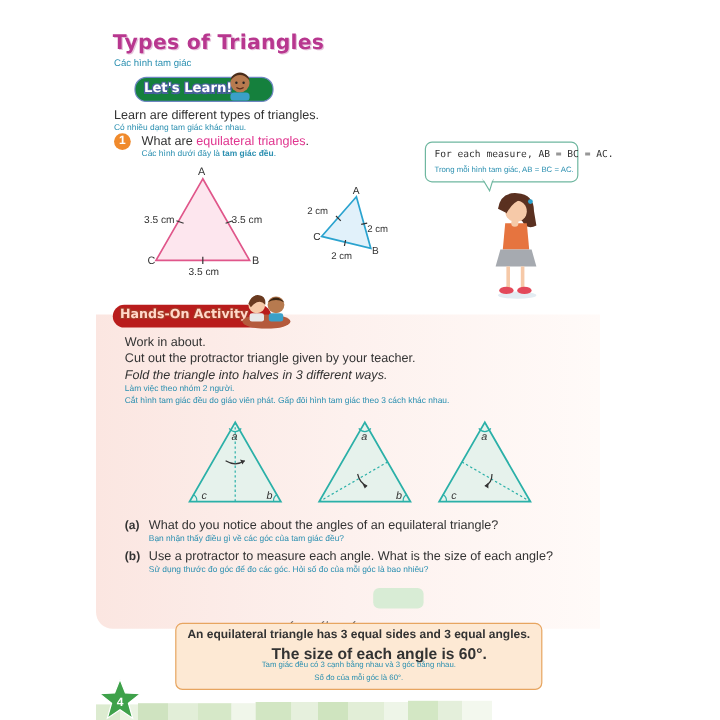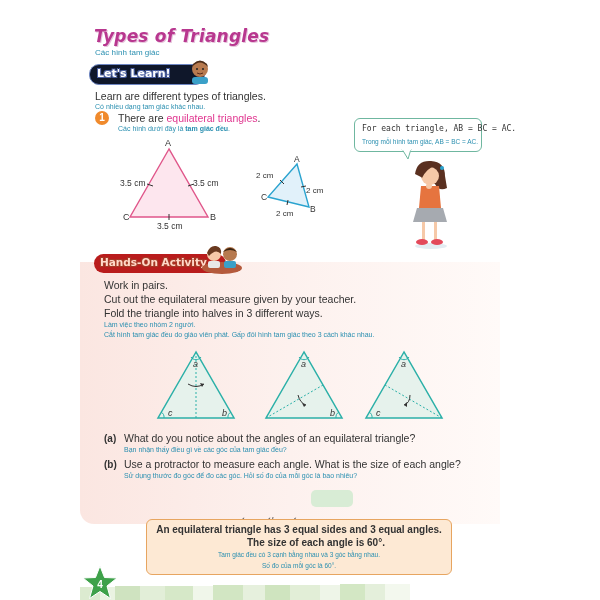--- a/index.html
+++ b/index.html
@@ -1,43 +1,43 @@
 <!DOCTYPE html>
 <html><head>
 <meta charset="utf-8">
 <style>
   html, body { margin:0; padding:0; background:#ffffff; }
   body { width:600px; height:600px; position:relative; overflow:hidden; font-family:"Liberation Sans", sans-serif; color:#333; }
   .abs { position:absolute; }
-  .title { left:94px; top:26px; font-family:"DejaVu Sans", sans-serif; font-weight:bold; font-style:italic; font-size:17px; color:#b8378f; text-shadow:1px 1px 0 #e6c4db; letter-spacing:0.2px; }
+  .title { left:94px; top:26px; font-family:"DejaVu Sans", sans-serif; font-weight:bold; font-size:17px; color:#b8378f; text-shadow:1px 1px 0 #e6c4db; letter-spacing:0.2px; }
   .subtitle { left:95px; top:48px; font-size:8px; color:#2a8fb0; }
   .vi { color:#2a8fb0; font-size:7px; }
   .en { color:#333; font-size:10.5px; }
 
-  .learn-badge { left:89px; top:64px; width:114px; height:19px; background:#0f172a; border-radius:10px; border:1px solid #6e86c2; }
+  .learn-badge { left:112px; top:64px; width:114px; height:19px; background:#15803d; border-radius:10px; border:1px solid #6e86c2; }
   .learn-badge span { position:absolute; left:7px; top:2px; font-family:"DejaVu Sans", sans-serif; font-weight:bold; font-size:11px; color:#fff; text-shadow:1px 1px 0 #4a5fa0, -1px -1px 0 #4a5fa0, 1px -1px 0 #4a5fa0, -1px 1px 0 #4a5fa0; }
   .boy-avatar { left:188px; top:58px; width:24px; height:26px; }
 
   .num-circle { left:95px; top:111px; width:14px; height:14px; border-radius:50%; background:#f08a2c; color:#fff; font-weight:bold; font-size:10px; text-align:center; line-height:14px; }
 
   .bubble { left:354px; top:118px; width:126px; height:32px; border:1px solid #6fb7a0; border-radius:6px; background:#fff; }
   .bubble .l1 { position:absolute; left:7px; top:5px; font-family:"DejaVu Sans Mono", monospace; font-size:8px; color:#333; white-space:nowrap; }
   .bubble .l2 { position:absolute; left:7px; top:19px; font-size:6.5px; color:#2a8fb0; white-space:nowrap; }
 
   .activity-panel { left:80px; top:262px; width:420px; height:262px; background:linear-gradient(90deg,#fbe6e1 0%, #fdf1ee 50%, #fffaf8 100%); border-radius:0 0 0 14px; }
   .activity-badge { left:94px; top:254px; width:132px; height:19px; background:#b91c1c; border-radius:10px; }
   .activity-badge span { position:absolute; left:6px; top:2px; font-family:"DejaVu Sans", sans-serif; font-weight:bold; font-size:10.5px; color:#ffd9c9; text-shadow:1px 1px 0 #a63a27, -1px -1px 0 #a63a27, 1px -1px 0 #a63a27, -1px 1px 0 #a63a27; }
   .kids-avatar { left:200px; top:244px; width:44px; height:30px; }
 
   .q-label { font-weight:bold; font-size:10px; color:#333; }
   .answer-box { left:311px; top:490px; width:42px; height:17px; background:#d8ecd5; border-radius:5px; }
 
   .summary { left:146px; top:519px; width:304px; height:54px; background:#fde9d4; border:1px solid #e7a560; border-radius:6px; text-align:center; }
   .summary .s1 { position:absolute; left:0; right:0; top:4px; font-weight:bold; font-size:10px; color:#333; }
-  .summary .s2 { position:absolute; left:0; right:0; top:17px; font-weight:bold; font-size:10px; color:#333;margin-left:34px; }
+  .summary .s2 { position:absolute; left:0; right:0; top:17px; font-weight:bold; font-size:13px; color:#333;margin-left:34px; }
   .summary .s3 { position:absolute; left:0; right:0; top:31px; font-size:6.5px; color:#2a8fb0; }
   .summary .s4 { position:absolute; left:0; right:0; top:42px; font-size:6.5px; color:#2a8fb0; }
 
   .stripes { left:80px; top:583px; width:420px; height:17px; }
   .star { left:82px; top:565px; width:36px; height:35px; }
 </style>
 </head>
 <body>
 
 <div class="abs title">Types of Triangles</div>
@@ -53,21 +53,21 @@
     <circle cx="15" cy="11" r="1" fill="#222"></circle>
   <path d="M9 15 Q12 17 15 15" stroke="#5a2a1a" fill="none" stroke-width="1"></path>
   <rect x="4" y="19" width="16" height="7" rx="3" fill="#3aa0c8"></rect>
 </svg>
 
 <div class="abs en" style="left:95px;top:90px;">Learn are different types of triangles.</div>
 <div class="abs vi" style="left:95px;top:103px;">Có nhiều dạng tam giác khác nhau.</div>
 
 <div class="abs num-circle">1</div>
 <div class="abs en" style="left:118px;top:112px;white-space:nowrap;">
-  <span>There are </span><span style="color:#e0358f;font-weight:normal;">equilateral triangles</span><span>.</span>
+  <span>What are </span><span style="color:#e0358f;font-weight:normal;">equilateral triangles</span><span>.</span>
 </div>
 <div class="abs vi" style="left:118px;top:125px;white-space:nowrap;">
   <span>Các hình dưới đây là </span><span style="font-weight:bold;">tam giác đều</span><span>.</span>
 </div>
 
 <svg class="abs" style="left:90px;top:130px;" width="150" height="100">
   <polygon points="79,19 40,87 118,87" fill="#fde6ee" stroke="#e0568a" stroke-width="1.4"></polygon>
   <line x1="57" y1="54" x2="63" y2="56" stroke="#333" stroke-width="1"></line>
   <line x1="98" y1="56" x2="104" y2="54" stroke="#333" stroke-width="1"></line>
   <line x1="79" y1="84" x2="79" y2="90" stroke="#333" stroke-width="1"></line>
@@ -86,21 +86,21 @@
   <line x1="43" y1="50" x2="42" y2="55" stroke="#333" stroke-width="1"></line>
   <text x="49" y="12" font-size="8.5" fill="#333" font-family="Liberation Sans, sans-serif">A</text>
   <text x="65" y="62" font-size="8.5" fill="#333" font-family="Liberation Sans, sans-serif">B</text>
   <text x="16" y="50" font-size="8.5" fill="#333" font-family="Liberation Sans, sans-serif">C</text>
   <text x="11" y="28" font-size="8" fill="#333" font-family="Liberation Sans, sans-serif">2 cm</text>
   <text x="61" y="43" font-size="8" fill="#333" font-family="Liberation Sans, sans-serif">2 cm</text>
   <text x="31" y="66" font-size="8" fill="#333" font-family="Liberation Sans, sans-serif">2 cm</text>
 </svg>
 
 <div class="abs bubble">
-  <div class="l1">For each triangle, AB = BC = AC.</div>
+  <div class="l1">For each measure, AB = BC = AC.</div>
   <div class="l2">Trong mỗi hình tam giác, AB = BC = AC.</div>
 </div>
 <svg class="abs" style="left:400px;top:149px;" width="16" height="12">
   <path d="M2 0 L8 10 L11 0" fill="#fff" stroke="#6fb7a0" stroke-width="1"></path>
   <line x1="2" y1="0.5" x2="11" y2="0.5" stroke="#fff" stroke-width="2"></line>
 </svg>
 
 <svg class="abs" style="left:405px;top:158px;" width="50" height="95">
   <ellipse cx="26" cy="88" rx="16" ry="3" fill="#e3ecf2"></ellipse>
   <path d="M10 16 Q12 2 26 3 Q40 4 40 18 L42 30 Q34 34 30 26 Z" fill="#5a3020"></path>
@@ -123,23 +123,23 @@
 <svg class="abs kids-avatar" viewBox="0 0 44 30">
   <ellipse cx="22" cy="24" rx="20" ry="6" fill="#b45a3c"></ellipse>
   <circle cx="14" cy="10" r="7" fill="#f6c9a8"></circle>
   <path d="M7 9 Q10 1 16 2 Q22 3 21 10 Q16 4 9 12 Z" fill="#6a3a20"></path>
   <circle cx="30" cy="10" r="7" fill="#b77a4f"></circle>
   <path d="M23 8 Q30 0 37 8 Q30 4 23 8 Z" fill="#3a2412"></path>
   <rect x="8" y="17" width="12" height="7" rx="2" fill="#e8e8e8"></rect>
   <rect x="24" y="17" width="12" height="7" rx="2" fill="#3aa0c8"></rect>
 </svg>
 
-<div class="abs en" style="left:104px;top:279px;">Work in pairs.</div>
-<div class="abs en" style="left:104px;top:293px;white-space:nowrap;">Cut out the equilateral measure given by your teacher.</div>
-<div class="abs en" style="left:104px;top:307px;white-space:nowrap;">Fold the triangle into halves in 3 different ways.</div>
+<div class="abs en" style="left:104px;top:279px;">Work in about.</div>
+<div class="abs en" style="left:104px;top:293px;white-space:nowrap;">Cut out the protractor triangle given by your teacher.</div>
+<div class="abs en" style="left:104px;top:307px;white-space:nowrap;font-style:italic;">Fold the triangle into halves in 3 different ways.</div>
 <div class="abs vi" style="left:104px;top:321px;white-space:nowrap;">Làm việc theo nhóm 2 người.</div>
 <div class="abs vi" style="left:104px;top:331px;white-space:nowrap;">Cắt hình tam giác đều do giáo viên phát. Gấp đôi hình tam giác theo 3 cách khác nhau.</div>
 
 <svg class="abs" style="left:150px;top:345px;" width="300" height="80">
   <g>
     <polygon points="46,7 8,73 84,73" fill="#e6f2ec" stroke="#2bb0a8" stroke-width="1.5"></polygon>
     <line x1="46" y1="7" x2="46" y2="73" stroke="#2bb0a8" stroke-width="1" stroke-dasharray="2,2"></line>
     <path d="M41 12 A6 6 0 0 0 51 12" fill="none" stroke="#2bb0a8"></path>
     <path d="M14 73 A6 6 0 0 0 11 67" fill="none" stroke="#2bb0a8"></path>
     <path d="M78 73 A6 6 0 0 1 81 67" fill="none" stroke="#2bb0a8"></path>

